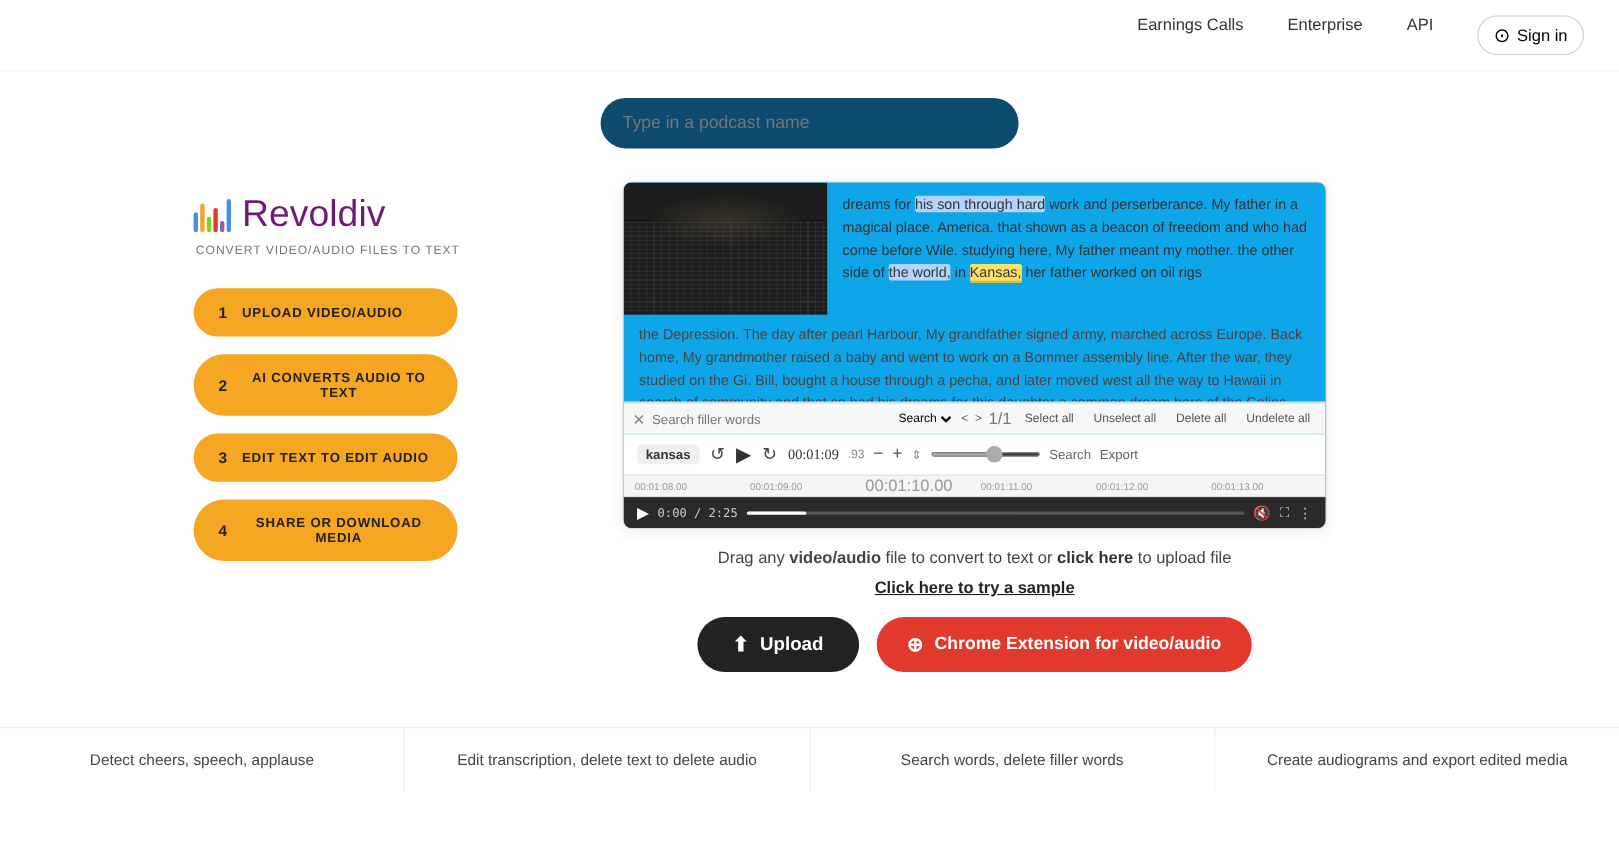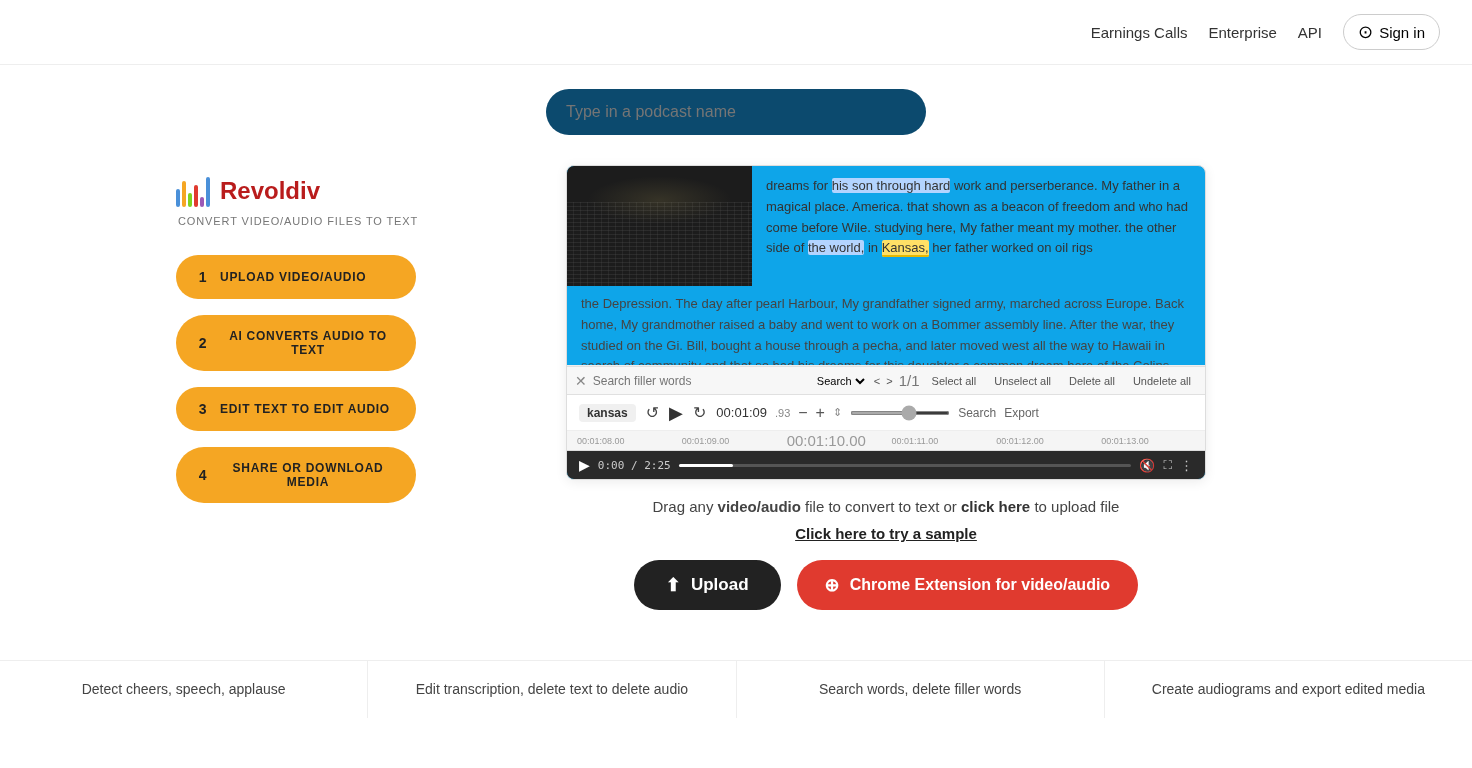--- a/index.html
+++ b/index.html
@@ -1,36 +1,36 @@
 <!DOCTYPE html>
 <html><head>
   <meta charset="utf-8">
   <style>
     * { margin: 0; padding: 0; box-sizing: border-box; }
     body { font-family: -apple-system, BlinkMacSystemFont, 'Segoe UI', sans-serif; background: #fff; color: #333; overflow-x: hidden; }
 
     
-    nav { display: flex; justify-content: flex-end; align-items: center; padding: 14px 32px; gap: 21px; border-bottom: 1px solid #eee; }
+    nav { display: flex; justify-content: flex-end; padding: 14px 32px; gap: 40px; border-bottom: 1px solid #eee; }
     nav a { text-decoration: none; color: #333; font-size: 15px; font-weight: 500; }
     .sign-in-btn { display: flex; align-items: center; gap: 6px; border: 1px solid #ccc; border-radius: 20px; padding: 6px 14px; font-size: 15px; cursor: pointer; background: #fff; }
     .sign-in-btn .account-icon { font-size: 18px; }
 
     
     .search-bar-wrap { display: flex; justify-content: center; padding: 24px 0 10px; }
     .search-bar { width: 380px; padding: 14px 20px; border-radius: 30px; border: none; background: #0c4a6e; font-size: 16px; color: #999; outline: none; }
 
     
     .main { display: flex; max-width: 1200px; margin: 0 auto; padding: 20px 40px; gap: 40px; }
 
     
     .left-panel { min-width: 260px; padding-top: 10px; }
     .logo-wrap { display: flex; align-items: center; gap: 10px; margin-bottom: 8px; }
     .logo-bars { display: flex; align-items: flex-end; gap: 2px; height: 32px; }
     .logo-bars span { display: inline-block; width: 4px; border-radius: 2px; }
-    .logo-title { font-size: 24px; font-weight: 700; color: #b91c1c; }
+    .logo-title { font-size: 34px; font-weight: 400; color: #701a75; }
     .tagline { font-size: 11px; color: #777; letter-spacing: 0.08em; text-transform: uppercase; margin-bottom: 28px; margin-left: 2px; }
 
     .step-btn { display: flex; align-items: center; gap: 10px; background: #f5a623; border-radius: 30px; padding: 14px 20px; margin-bottom: 16px; font-size: 12px; font-weight: 700; letter-spacing: 0.06em; text-transform: uppercase; color: #222; width: 240px; cursor: pointer; border: none; }
     .step-num { font-size: 14px; font-weight: 800; min-width: 14px; }
 
     
     .right-panel { flex: 1; display: flex; flex-direction: column; align-items: center; }
 
     
     .demo-box { background: #0ea5e9; border: 1px solid #ddd; border-radius: 8px; width: 100%; max-width: 640px; overflow: hidden; box-shadow: 0 2px 12px rgba(0,0,0,0.08); position: relative; }
@@ -50,21 +50,21 @@
     .demo-search-row .action-btn { font-size: 11px; color: #555; cursor: pointer; padding: 2px 6px; }
 
     
     .demo-text-area { padding: 8px 14px; font-size: 13px; line-height: 1.6; color: #444; max-height: 80px; overflow: hidden; border-bottom: 1px solid #eee; }
 
     
     .audio-controls { display: flex; align-items: center; gap: 8px; padding: 6px 12px; background: #fff; border-bottom: 1px solid #eee; }
     .word-label { font-size: 12px; font-weight: 600; color: #333; background: #f0f0f0; border-radius: 4px; padding: 2px 8px; }
     .ctrl-btn { background: none; border: none; cursor: pointer; font-size: 16px; color: #444; padding: 2px; }
     .play-btn { background: none; border: none; cursor: pointer; font-size: 18px; color: #333; }
-    .time-display { font-size: 13px; color: #333; font-family: Liberation Sans, sans-serif; }
+    .time-display { font-size: 13px; color: #333; font-family: Liberation Serif, serif; }
     .confidence { font-size: 11px; color: #888; }
     .minus-btn, .plus-btn { background: none; border: none; cursor: pointer; font-size: 16px; color: #555; }
     .waveform-slider { flex: 1; height: 4px; accent-color: #aaa; max-width: 100px; }
     .clear-btn { font-size: 12px; color: #666; cursor: pointer; background: none; border: none; }
     .export-btn { font-size: 12px; color: #666; cursor: pointer; background: none; border: none; }
 
     
     .timeline-bar { background: #f5f5f5; border-bottom: 1px solid #ddd; height: 20px; display: flex; align-items: center; padding: 0 10px; font-size: 10px; color: #999; gap: 11px; }
     .timeline-bar span { flex: 1; text-align: left; }
 

